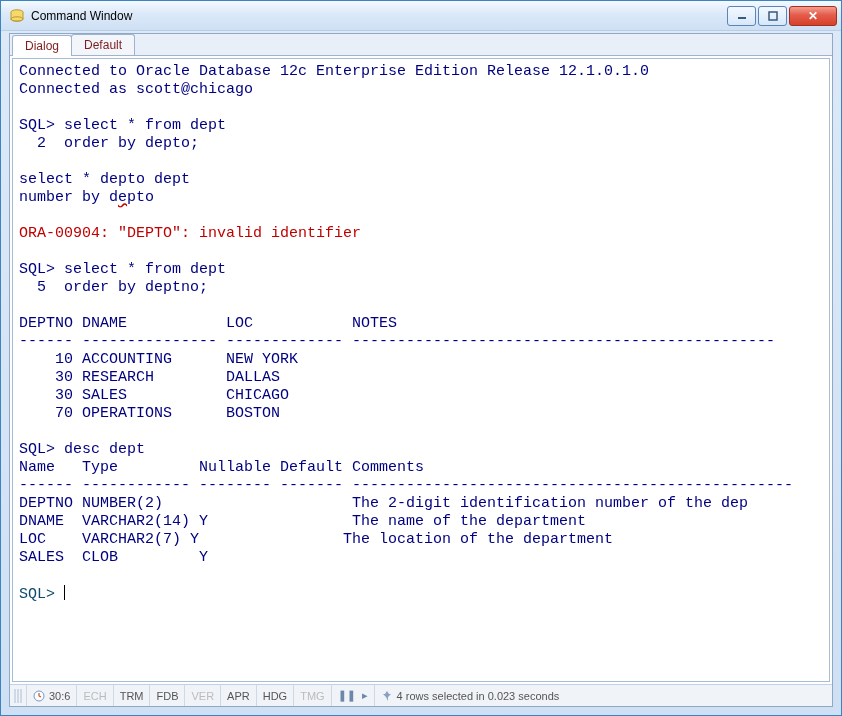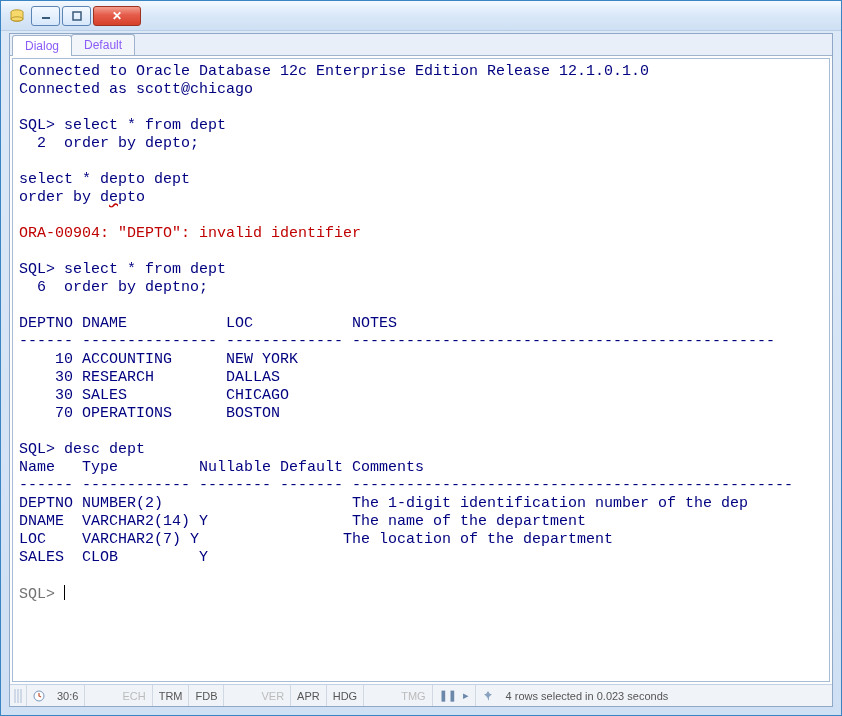--- a/index.html
+++ b/index.html
@@ -31,58 +31,59 @@
     position:absolute; left:8px; right:8px; top:32px; bottom:8px;
     background:#fdfdfd; border:1px solid #8fa8c7;
   }
   .tabs {
     height: 22px; display:flex; align-items:flex-end; padding-left:2px;
     background:#e8eff9; border-bottom: 1px solid #9fb3cc;
   }
   .tab {
     padding: 3px 12px; border:1px solid #9fb3cc; border-bottom:none;
     background:#f2f6fb; margin-right:-1px; border-radius:3px 3px 0 0;
-    color:#8b5cf6; cursor:default;
+    color:#7f1d1d; cursor:default;
   }
   .tab.active { background:#fff; position:relative; top:1px; }
 
   .console {
     position:absolute; left:0; right:0; top:22px; bottom:22px;
     border:1px solid #a7bdd7; margin:2px; background:#fff;
     font-family: "Courier New", monospace; font-size: 15px;
     color:#000080; padding: 4px 6px; overflow:hidden; white-space:pre; line-height:18px;
   }
   .err { color:#c00000; }
   .squig { text-decoration: underline wavy #c00000; text-decoration-skip-ink: none; }
-  .black { color:#737373; }
+  .black { color:#0c4a6e; }
   .cursor { display:inline-block; width:1px; height:15px; background:#000; vertical-align:-2px; }
 
   .statusbar {
     position:absolute; left:0; right:0; bottom:0; height:22px;
     background:#f0f3f8; border-top:1px solid #c2d1e5;
     display:flex; align-items:center; font-size:11px; color:#555;
   }
-  .sb-cell { padding:0 6px; border-right:1px solid #d0d8e4; height:100%; display:flex; align-items:center; gap:12px;}
-  .sb-cell.dim { color:#bbb;margin-left:31px; }
+  .sb-cell { padding:0 6px; border-right:1px solid #d0d8e4; height:100%; display:flex; align-items:center; gap:4px;}
+  .sb-cell.dim { color:#bbb; }
   .tiny-icon { width:12px; height:12px; display:inline-block; }
   .sep3 { width:12px; display:flex; gap:1px; padding-left:2px;}
   .sep3 i { width:2px; height:14px; background:#cfd8e6; display:block; }
 </style>
 </head>
 <body>
 
 <div class="window">
   <div class="titlebar">
     <span class="icon">
       <svg viewBox="0 0 16 16" width="16" height="16">
           <ellipse cx="8" cy="4" rx="6" ry="2.2" fill="#f6d86b" stroke="#bB9a30"></ellipse>
           <path d="M2 4v7c0 1.2 2.7 2.2 6 2.2s6-1 6-2.2V4" fill="#f6d86b" stroke="#bB9a30"></path>
           <ellipse cx="8" cy="11" rx="6" ry="2.2" fill="none" stroke="#bB9a30"></ellipse>
         </svg>
     </span>
+    <span class="title">Command Window</span>
     <div class="win-btns">
       <div class="win-btn">
           <svg width="10" height="10">
             <rect x="1" y="6" width="8" height="2" fill="#3a5a7a"></rect>
           </svg>
         </div>
       <div class="win-btn">
           <svg width="10" height="10">
             <rect x="1" y="1" width="8" height="8" fill="none" stroke="#3a5a7a" stroke-width="1.5"></rect>
           </svg>
@@ -99,38 +100,38 @@
       <div class="tab">Default</div>
     </div>
 
     <div class="console"><span>Connected to Oracle Database 12c Enterprise Edition Release 12.1.0.1.0</span>
 <span>Connected as scott@chicago</span>
 
 <span>SQL&gt; select * from dept</span>
 <span>  2  order by depto;</span>
 
 <span>select * depto dept</span>
-<span>order by d</span><span class="squig">e</span><span>pto</span>
+<span>number by d</span><span class="squig">e</span><span>pto</span>
 
 <span class="err">ORA-00904: "DEPTO": invalid identifier</span>
 
 <span>SQL&gt; select * from dept</span>
-<span>  6  order by deptno;</span>
+<span>  5  order by deptno;</span>
 
 <span>DEPTNO DNAME           LOC           NOTES</span>
 <span>------ --------------- ------------- -----------------------------------------------</span>
 <span>    10 ACCOUNTING      NEW YORK      </span>
 <span>    30 RESEARCH        DALLAS        </span>
 <span>    30 SALES           CHICAGO       </span>
 <span>    70 OPERATIONS      BOSTON        </span>
 
 <span>SQL&gt; desc dept</span>
 <span>Name   Type         Nullable Default Comments</span>
 <span>------ ------------ -------- ------- -------------------------------------------------</span>
-<span>DEPTNO NUMBER(2)                     The 1-digit identification number of the dep</span>
+<span>DEPTNO NUMBER(2)                     The 2-digit identification number of the dep</span>
 <span>DNAME  VARCHAR2(14) Y                The name of the department</span>
 <span>LOC    VARCHAR2(7) Y                The location of the department</span>
 <span>SALES  CLOB         Y                </span>
 
 <span class="black">SQL&gt; </span><span class="cursor"></span></div>
 
     <div class="statusbar">
       <div class="sb-cell" style="padding:0 2px;">
           <span class="sep3">
             <i></i>

